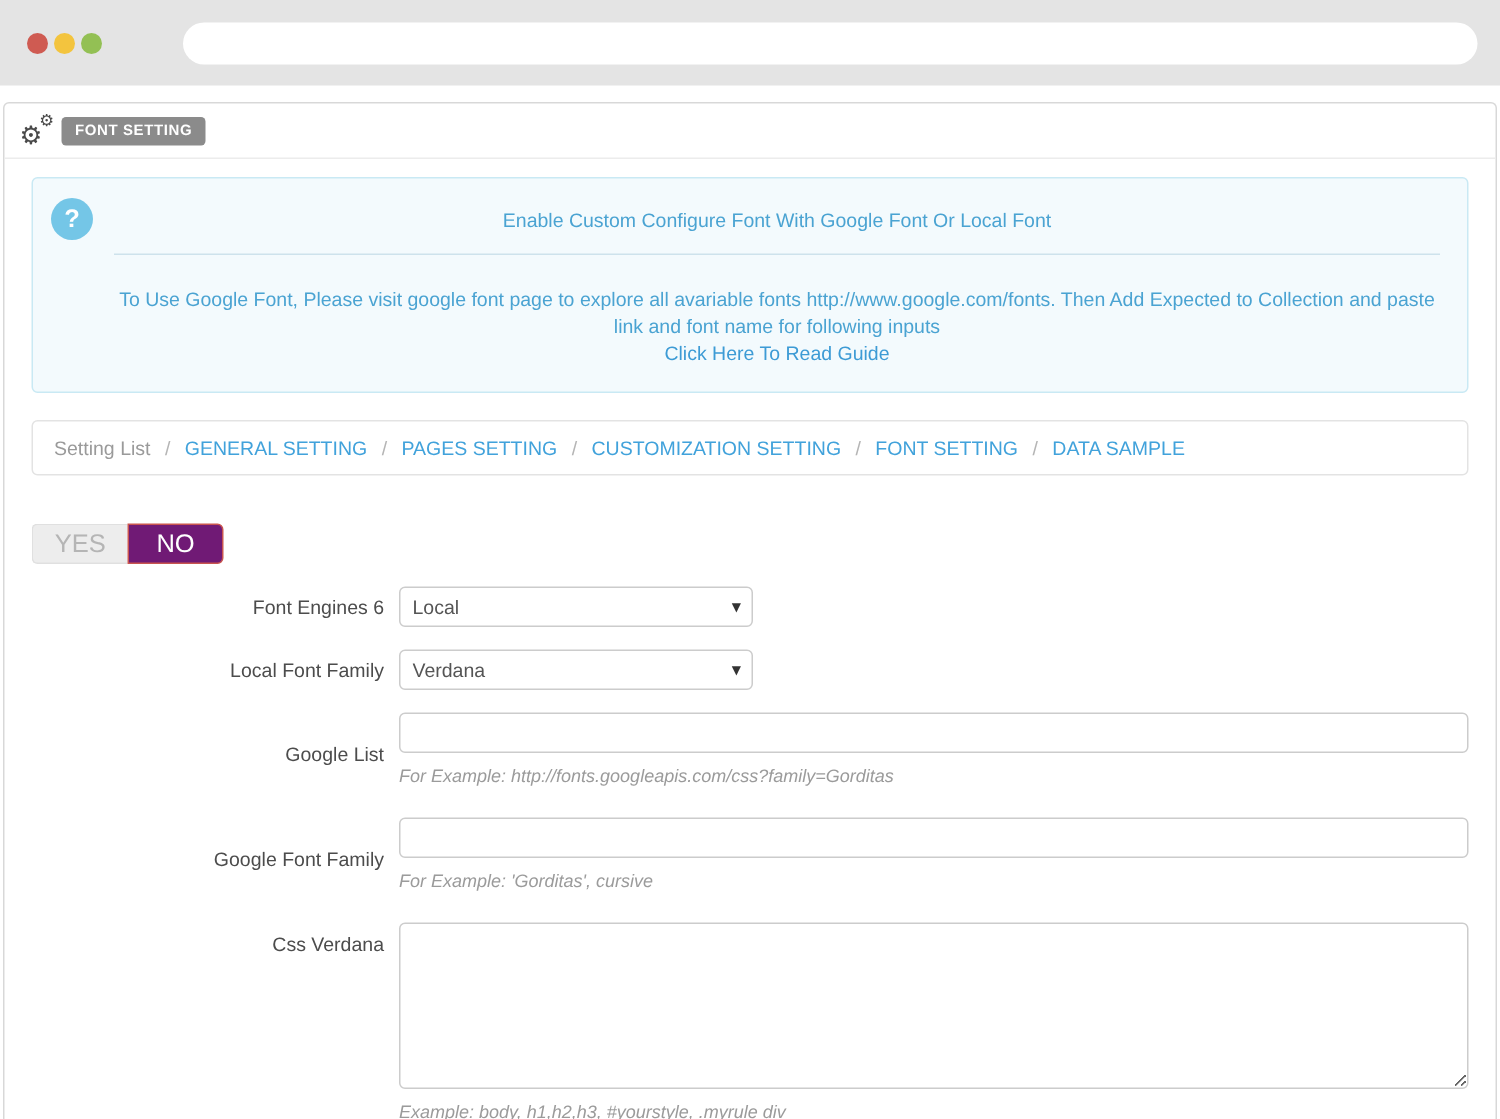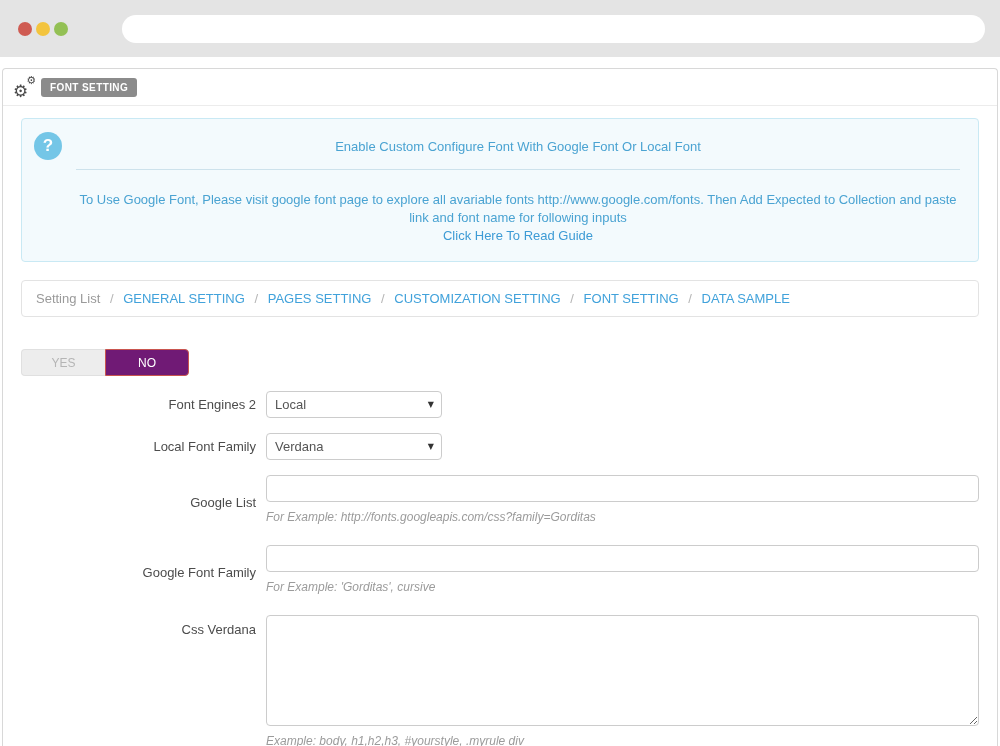--- a/index.html
+++ b/index.html
@@ -49,27 +49,27 @@
   
   .settings-form { margin-top: 32px; }
   .form-row { display: flex; align-items: center; margin-bottom: 15px; }
   .form-row.top-align { align-items: flex-start; }
   .form-label { width: 245px; flex: 0 0 245px; text-align: right; padding-right: 10px;
     font-size: 13px; color: #4c4c4c; }
   .form-row.top-align .form-label { padding-top: 7px; }
   .control-col { flex: 1; min-width: 0; }
 
   .toggle { display: inline-flex; }
-  .toggle-btn { width: 84px; height: 27px; font-size: 12px; border: 1px solid transparent;
+  .toggle-btn { width: 64px; height: 27px; font-size: 17px; border: 1px solid transparent;
     cursor: pointer; font-family: "Liberation Sans", sans-serif; }
   .toggle-yes { background: #ededed; color: #b5b5b5; border-color: #e0e0e0;
     border-radius: 4px 0 0 4px; border-right: none; }
   .toggle-no { background: #701a75; color: #fff; border-color: #c9554f; border-radius: 0 4px 4px 0; }
 
-  .select-wrap { position: relative; width: 176px; }
+  .select-wrap { position: relative; width: 236px; }
   .select-wrap select { width: 100%; height: 27px; font-size: 13px; color: #555;
     border: 1px solid #ccc; border-radius: 4px; background: #fff; padding: 0 20px 0 8px;
     -webkit-appearance: none; appearance: none; font-family: "Liberation Sans", sans-serif; cursor: pointer; }
   .caret { position: absolute; right: 8px; top: 9px; font-size: 8px; color: #333; pointer-events: none;
     font-family: "DejaVu Sans", sans-serif; }
 
   .text-input { width: 100%; height: 27px; border: 1px solid #ccc; border-radius: 4px;
     padding: 0 8px; font-size: 13px; color: #555; font-family: "Liberation Sans", sans-serif; }
   .textarea-input { width: 100%; height: 111px; border: 1px solid #ccc; border-radius: 4px;
     padding: 6px 8px; font-size: 13px; color: #555; resize: vertical;
@@ -129,21 +129,21 @@
       <div class="form-row">
         <div class="control-col">
           <div class="toggle">
             <button class="toggle-btn toggle-yes">YES</button>
             <button class="toggle-btn toggle-no">NO</button>
           </div>
         </div>
       </div>
 
       <div class="form-row">
-        <label class="form-label">Font Engines 2</label>
+        <label class="form-label">Font Engines 6</label>
         <div class="control-col">
           <div class="select-wrap">
             <select>
               <option>Local</option>
             </select>
             <span class="caret">▼</span>
           </div>
         </div>
       </div>
 

